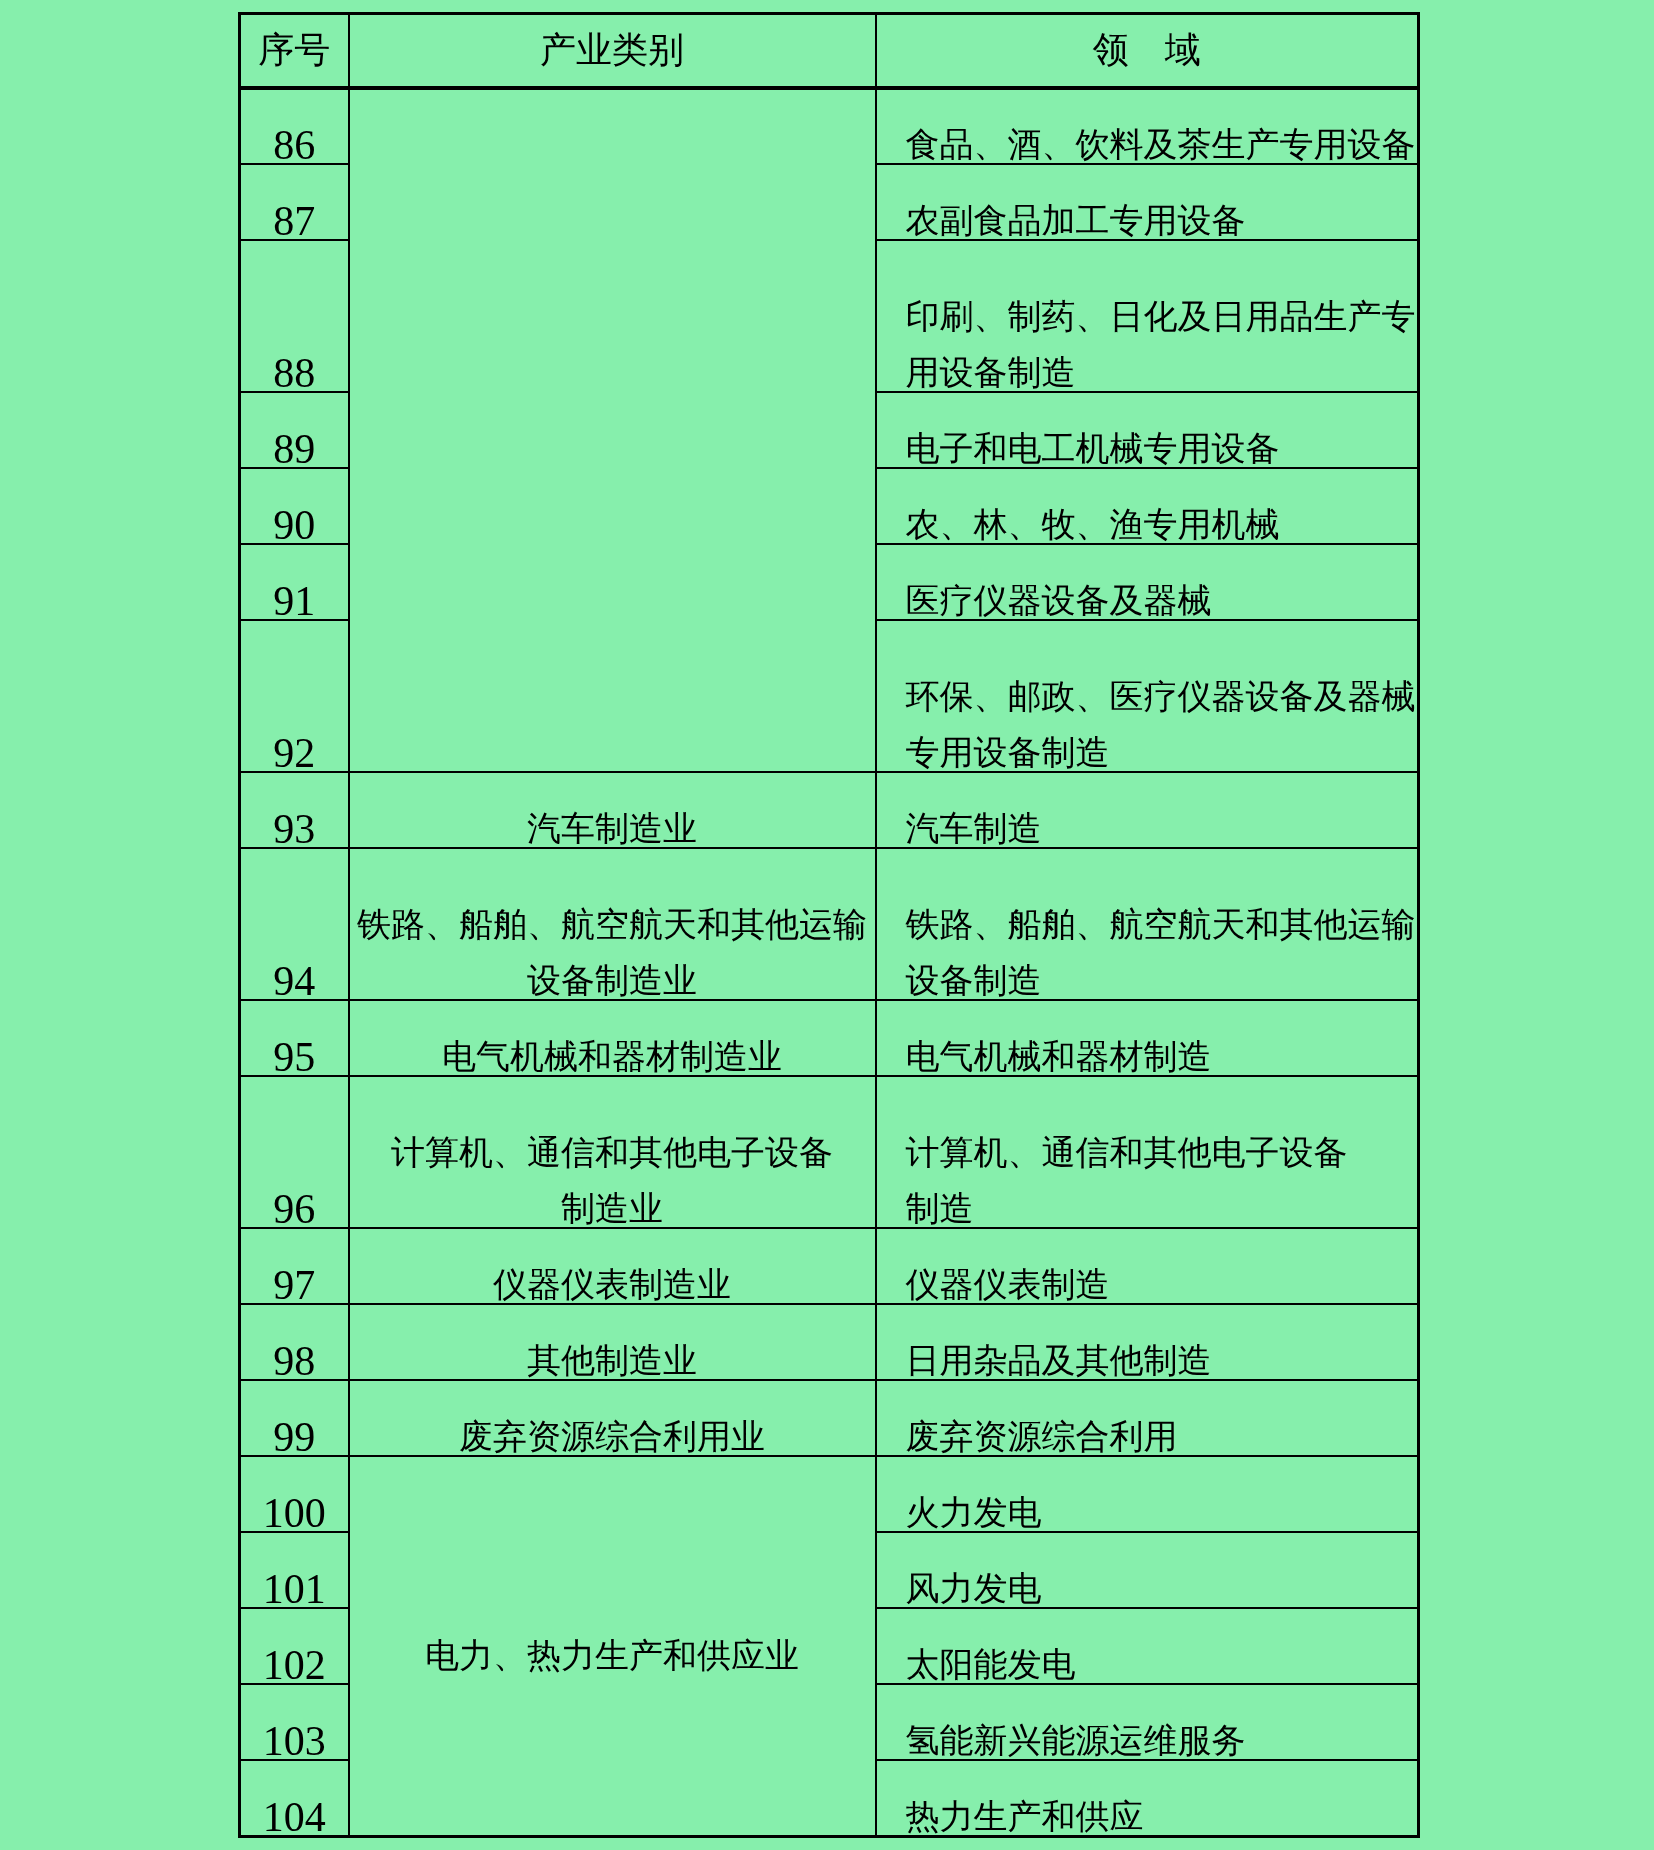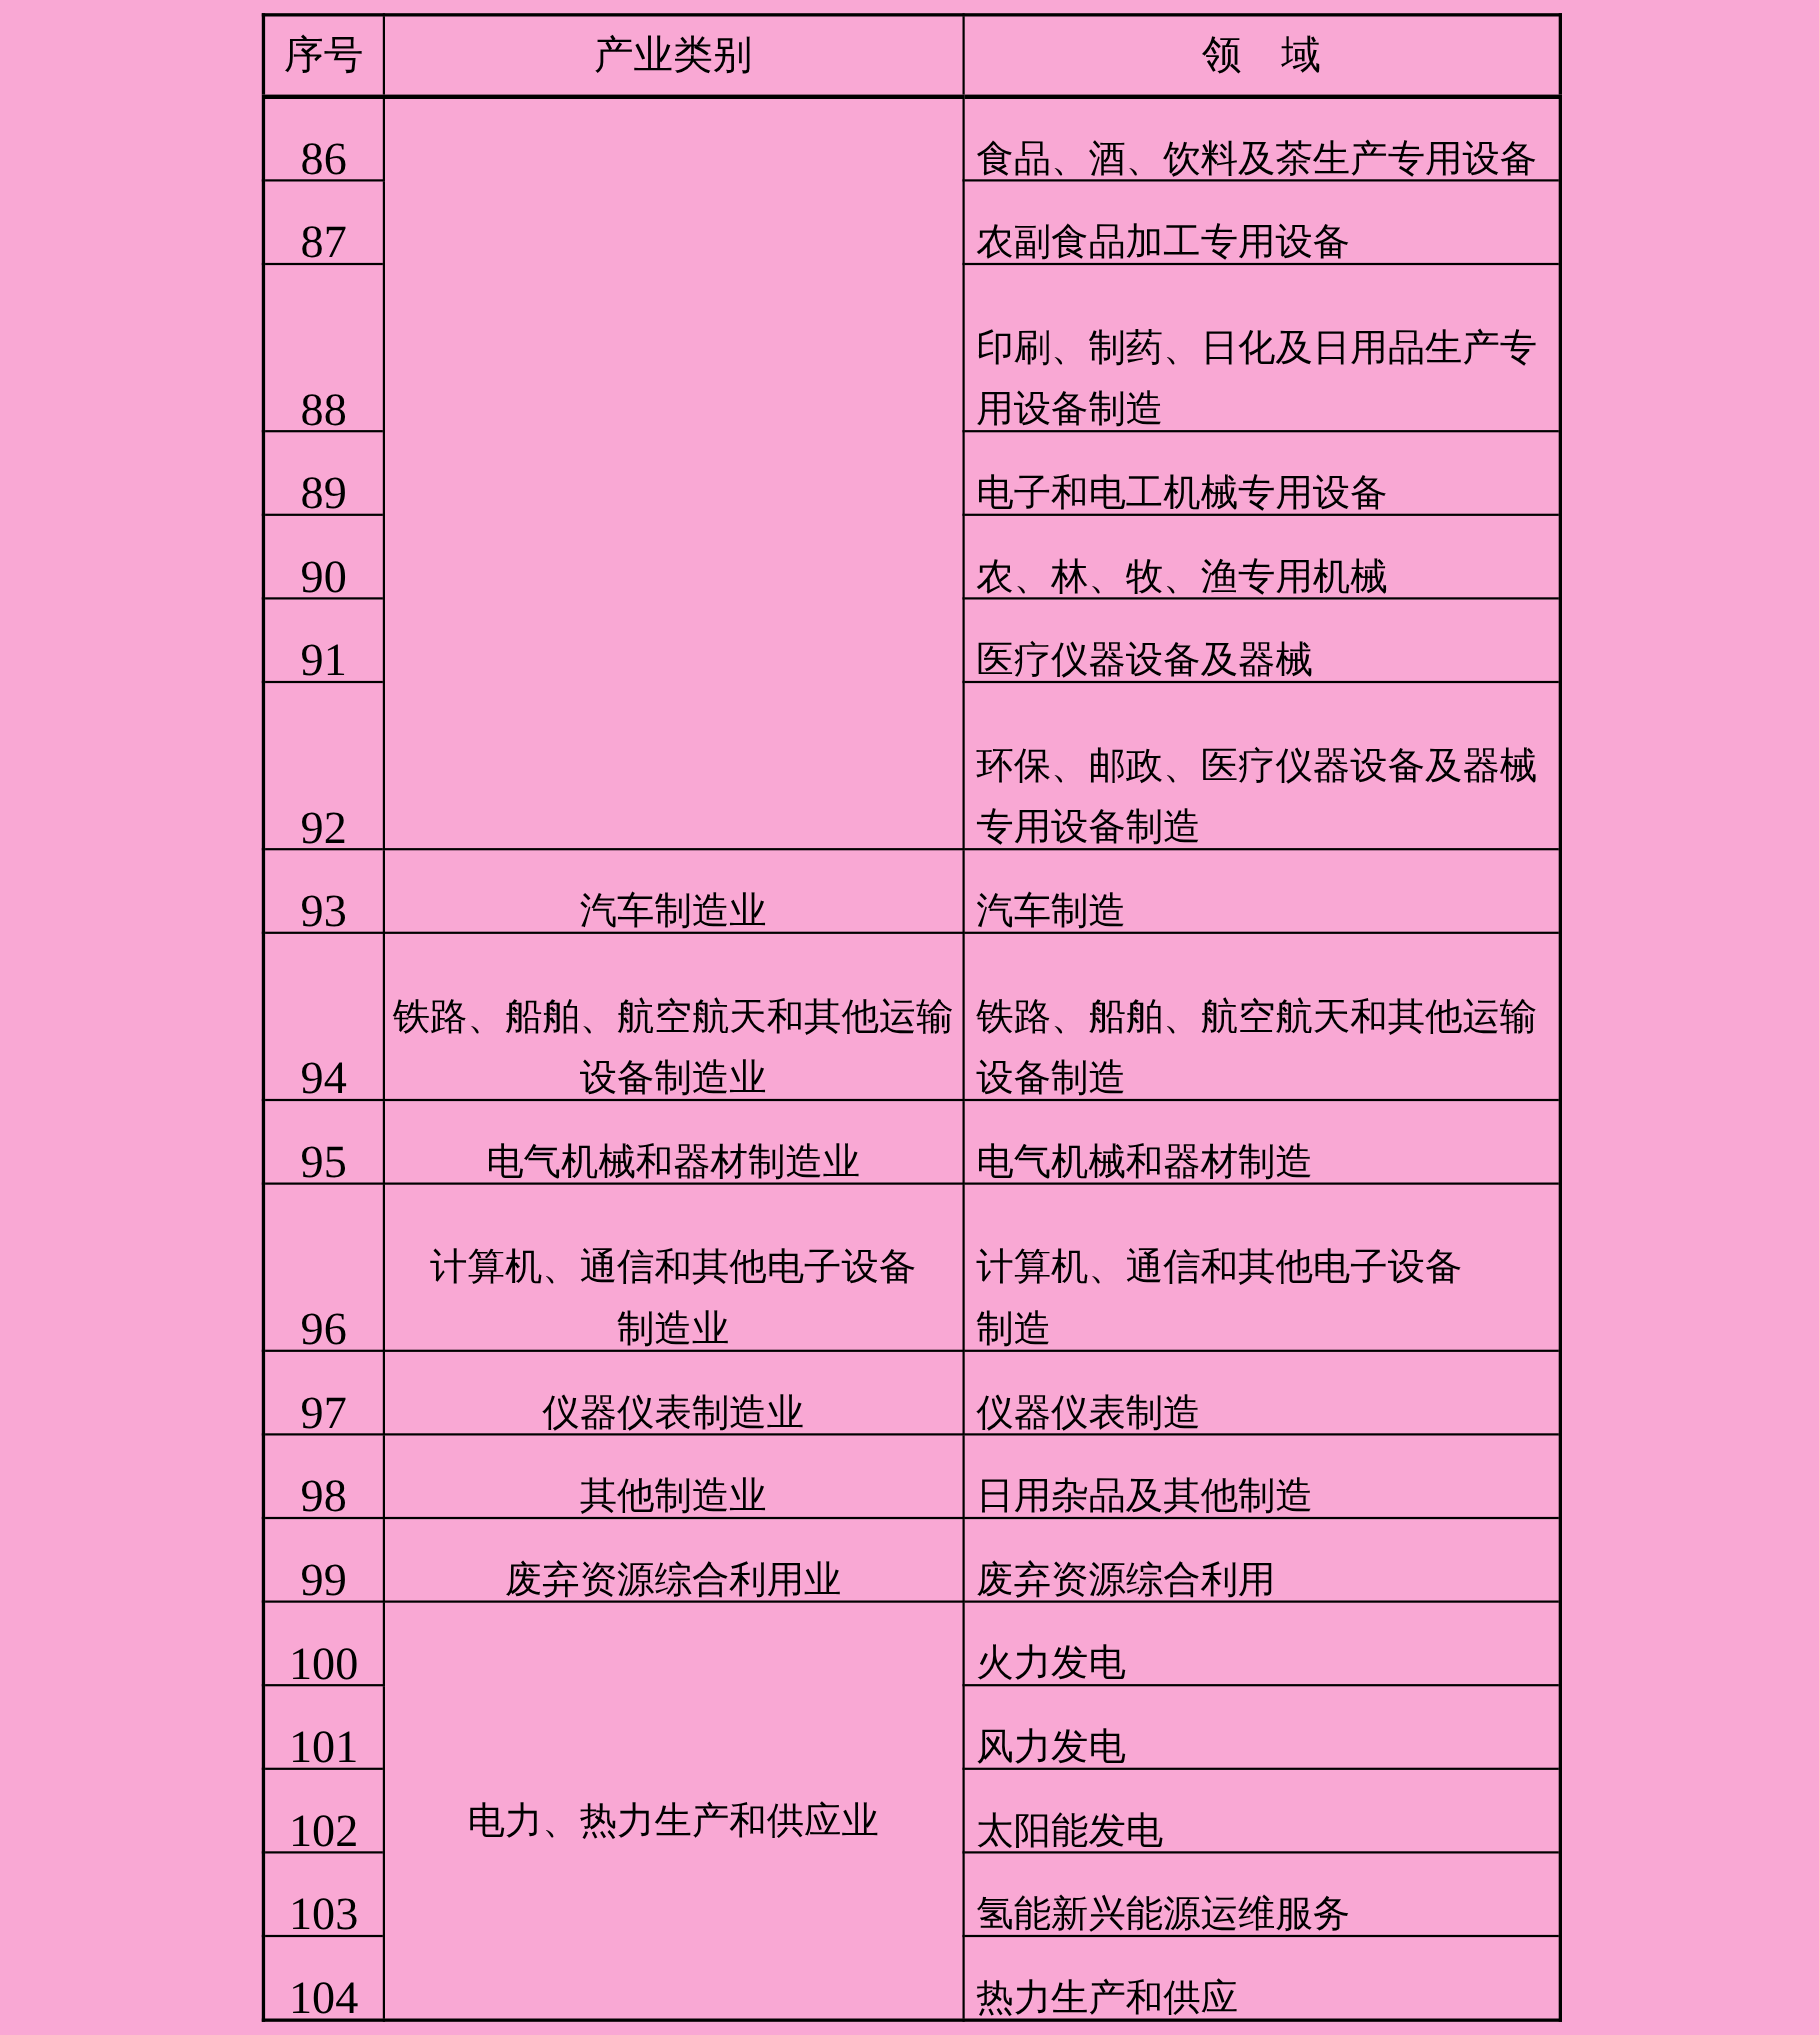--- a/index.html
+++ b/index.html
@@ -3,21 +3,21 @@
 <meta charset="utf-8">
 <style>
   html, body { margin: 0; padding: 0; }
   body {
     width: 1654px; height: 1850px;
     background: #ffffff;
     position: relative;
     color: #000;
     font-family: "Liberation Serif", "DejaVu Serif", serif;
   }
-  .page { position: absolute; inset: 0; background: #f9a8d4; }
+  .page { position: absolute; inset: 0; background: #86efac; }
   table.industry {
     position: absolute;
     left: 238px; top: 12px;
     width: 1179px;
     border-collapse: collapse;
     table-layout: fixed;
     border: 3px solid #000;
   }
   col.c1 { width: 109px; }
   col.c2 { width: 527px; }
@@ -43,21 +43,21 @@
   td.cat {
     text-align: center;
     vertical-align: bottom;
     font-size: 34px;
   }
   td.cat.merged { vertical-align: middle; }
   td.fld {
     text-align: left;
     vertical-align: bottom;
     font-size: 34px;
-    padding-left: 11px;
+    padding-left: 29px;
   }
   .line {
     height: 56px;
     line-height: 76px;
     white-space: nowrap;
   }
 </style>
 </head>
 <body>
 

